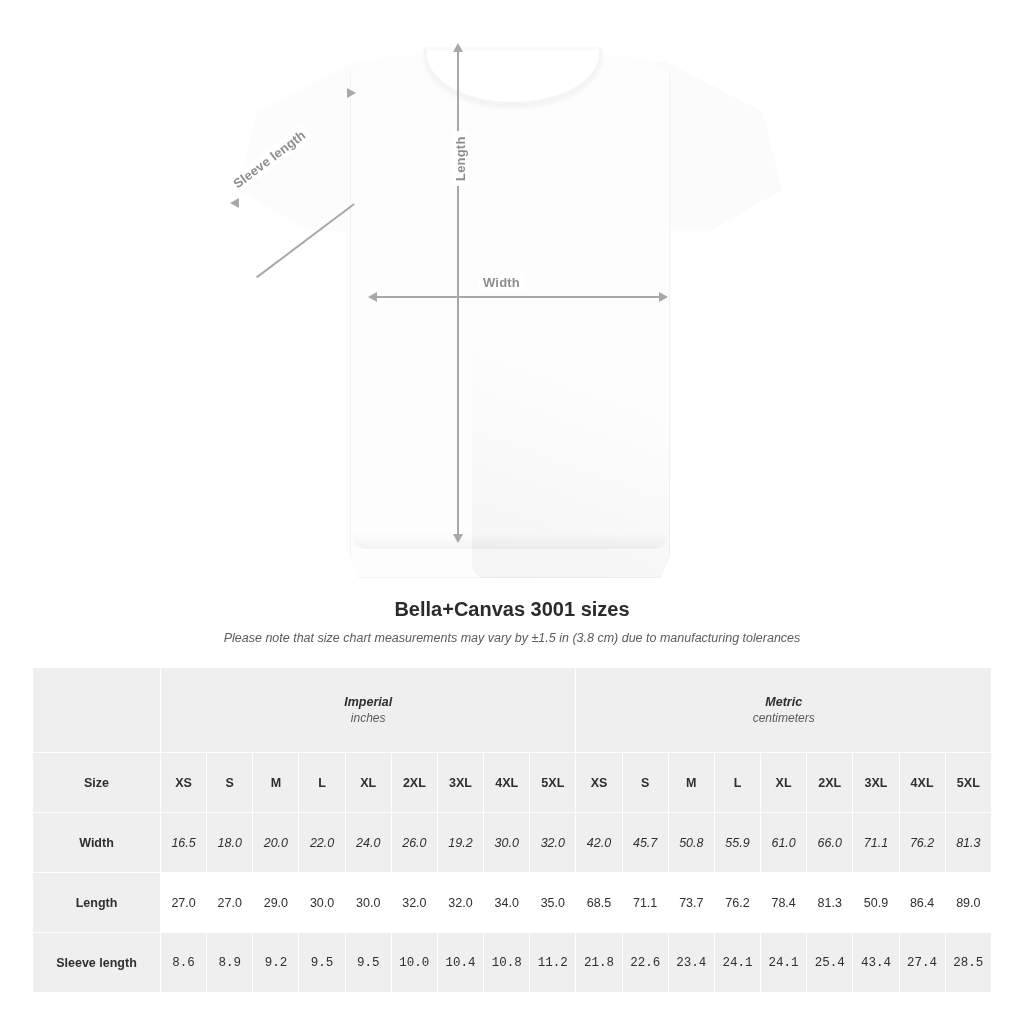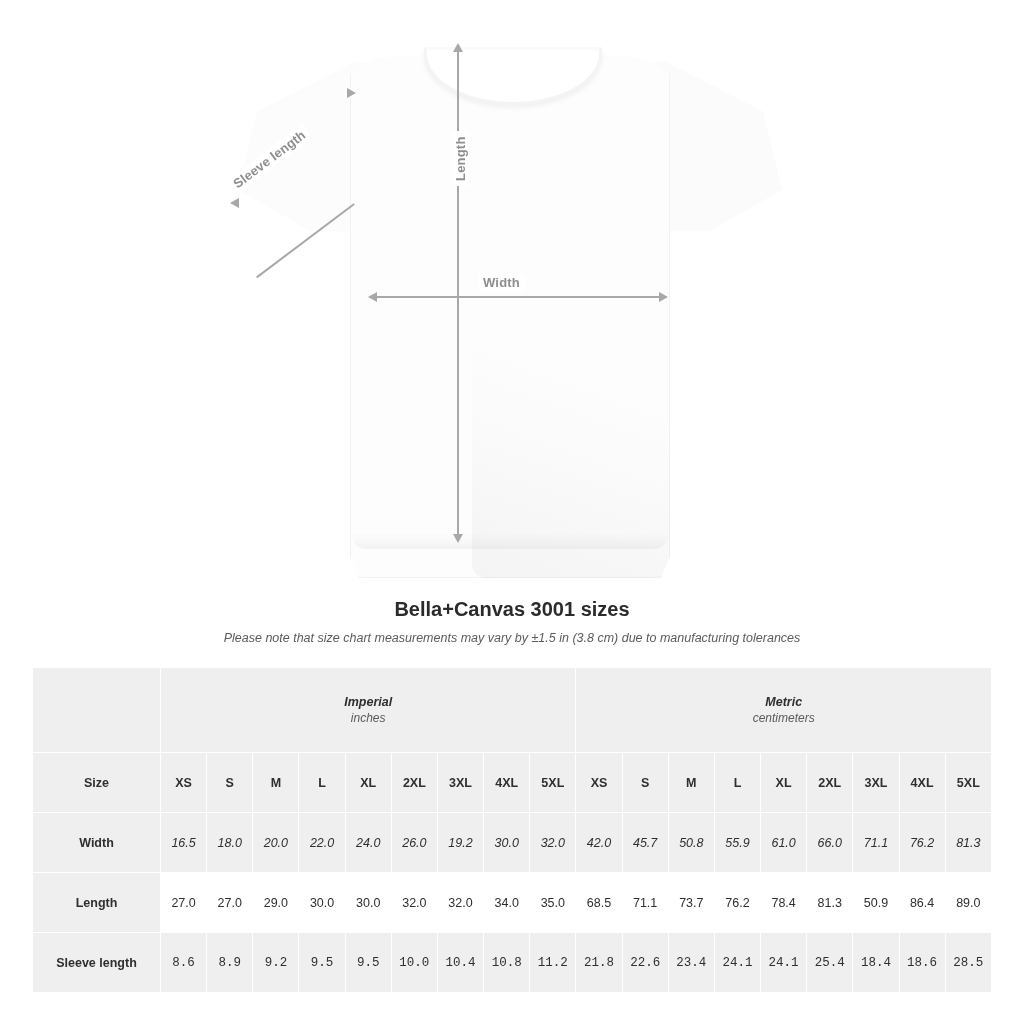--- a/index.html
+++ b/index.html
@@ -341,19 +341,19 @@
         <td class="val">10.0</td>
         <td class="val">10.4</td>
         <td class="val">10.8</td>
         <td class="val">11.2</td>
         <td class="val">21.8</td>
         <td class="val">22.6</td>
         <td class="val">23.4</td>
         <td class="val">24.1</td>
         <td class="val">24.1</td>
         <td class="val">25.4</td>
-        <td class="val">18.4</td>
-        <td class="val">18.6</td>
+        <td class="val">43.4</td>
+        <td class="val">27.4</td>
         <td class="val">28.5</td>
       </tr>
     </tbody>
   </table>
 </div>
 
 </body></html>

